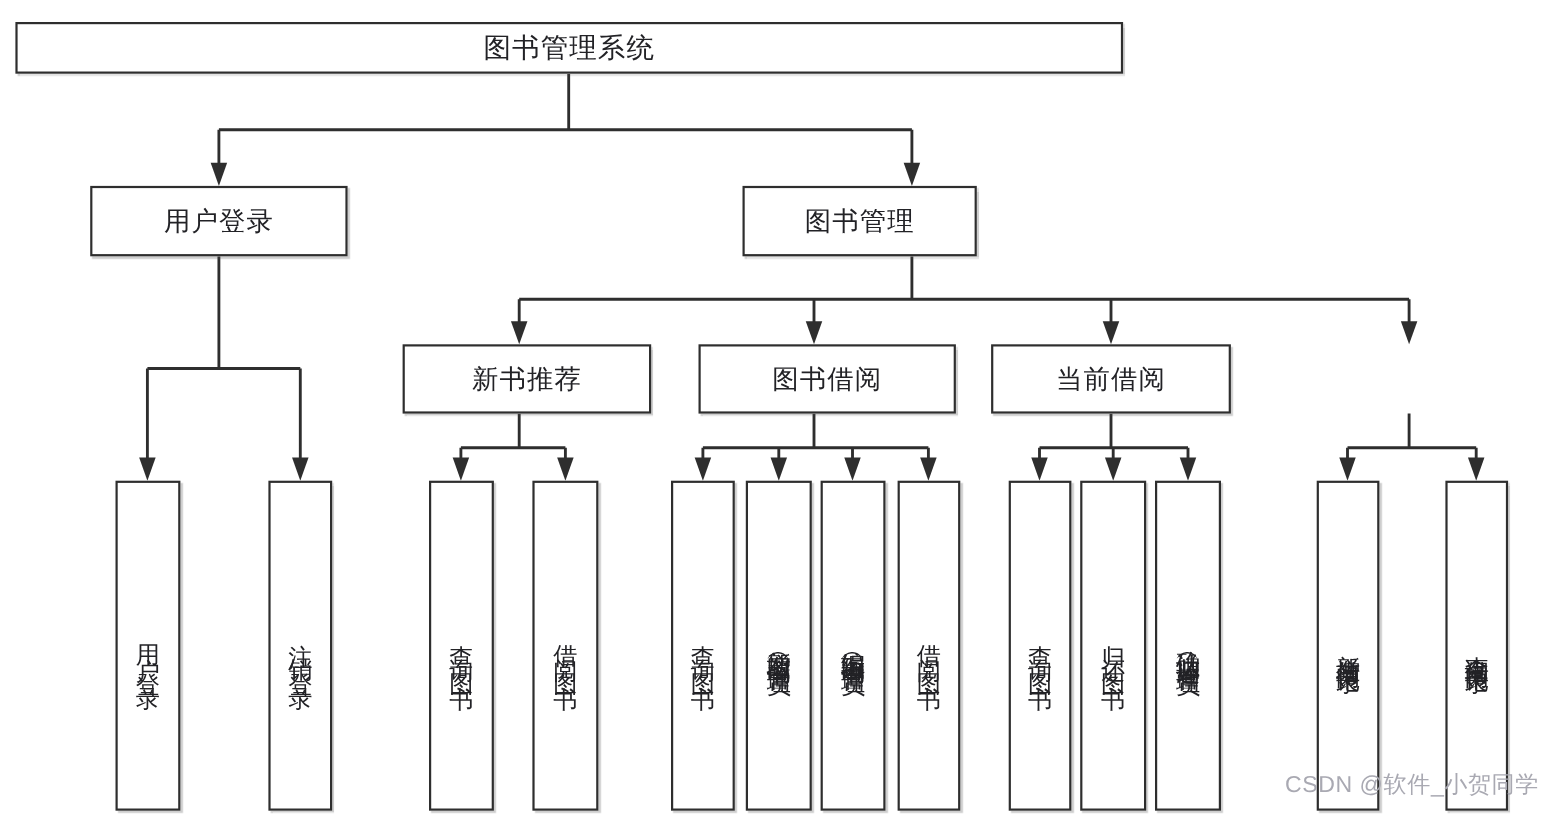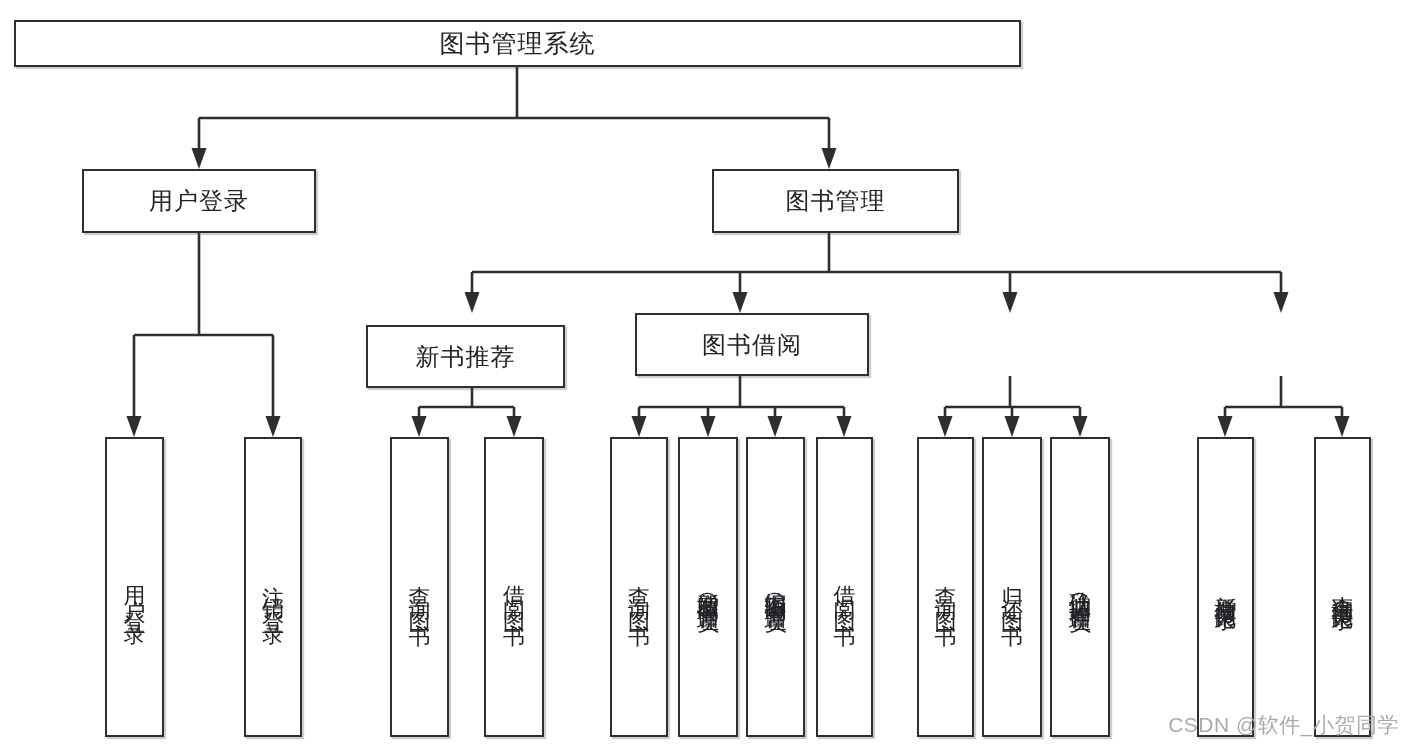--- a/index.html
+++ b/index.html
@@ -26,21 +26,21 @@
   .box.v{
     writing-mode:vertical-rl;
     text-orientation:mixed;
     font-size:22px;
     line-height:1;
   }
   .box.v.s{letter-spacing:13px;text-indent:13px;}
   .box.v.l{letter-spacing:3px;}
   .watermark{
     position:absolute;
-    right:6px;bottom:8px;
+    right:6px;bottom:20px;
     font-size:21px;
     color:var(--watermark,#a9a9b2);
     letter-spacing:0.5px;
     z-index:5;
     white-space:nowrap;
   }
 </style>
 </head>
 <body>
 
@@ -65,24 +65,25 @@
       <polygon points="945,437 937.5,416 952.5,416" fill="#2e2e2e"></polygon>
       <polygon points="1012,437 1004.5,416 1019.5,416" fill="#2e2e2e"></polygon>
       <polygon points="1080,437 1072.5,416 1087.5,416" fill="#2e2e2e"></polygon>
       <polygon points="1225,437 1217.5,416 1232.5,416" fill="#2e2e2e"></polygon>
       <polygon points="1342,437 1334.5,416 1349.5,416" fill="#2e2e2e"></polygon>
     </svg>
 
   <div class="box h root" style="left:14px;top:20px;width:1007px;height:47px">图书管理系统</div>
 
   <div class="box h" style="left:82px;top:169px;width:234px;height:64px">用户登录</div>
-  <div class="box h" style="left:712px;top:169px;width:247px;height:64px">图书管理</div>
+  <div class="box h" style="left:675px;top:169px;width:213px;height:64px">图书管理</div>
 
-  <div class="box h" style="left:366px;top:325px;width:199px;height:63px">新书推荐</div>
+  <div class="box h" style="left:366px;top:313px;width:226px;height:63px">新书推荐</div>
   <div class="box h" style="left:635px;top:313px;width:234px;height:63px">图书借阅</div>
+  <div class="box h" style="left:901px;top:313px;width:218px;height:63px">当前借阅</div>
 
   <div class="box v s" style="left:105px;top:437px;width:59px;height:300px">用户登录</div>
   <div class="box v s" style="left:244px;top:437px;width:58px;height:300px">注销登录</div>
 
   <div class="box v s" style="left:390px;top:437px;width:59px;height:300px">查询图书</div>
   <div class="box v s" style="left:484px;top:437px;width:60px;height:300px">借阅图书</div>
 
   <div class="box v s" style="left:610px;top:437px;width:58px;height:300px">查询图书</div>
   <div class="box v l" style="left:678px;top:437px;width:60px;height:300px">新增图书（管理员）</div>
   <div class="box v l" style="left:746px;top:437px;width:59px;height:300px">编辑图书（管理员）</div>

